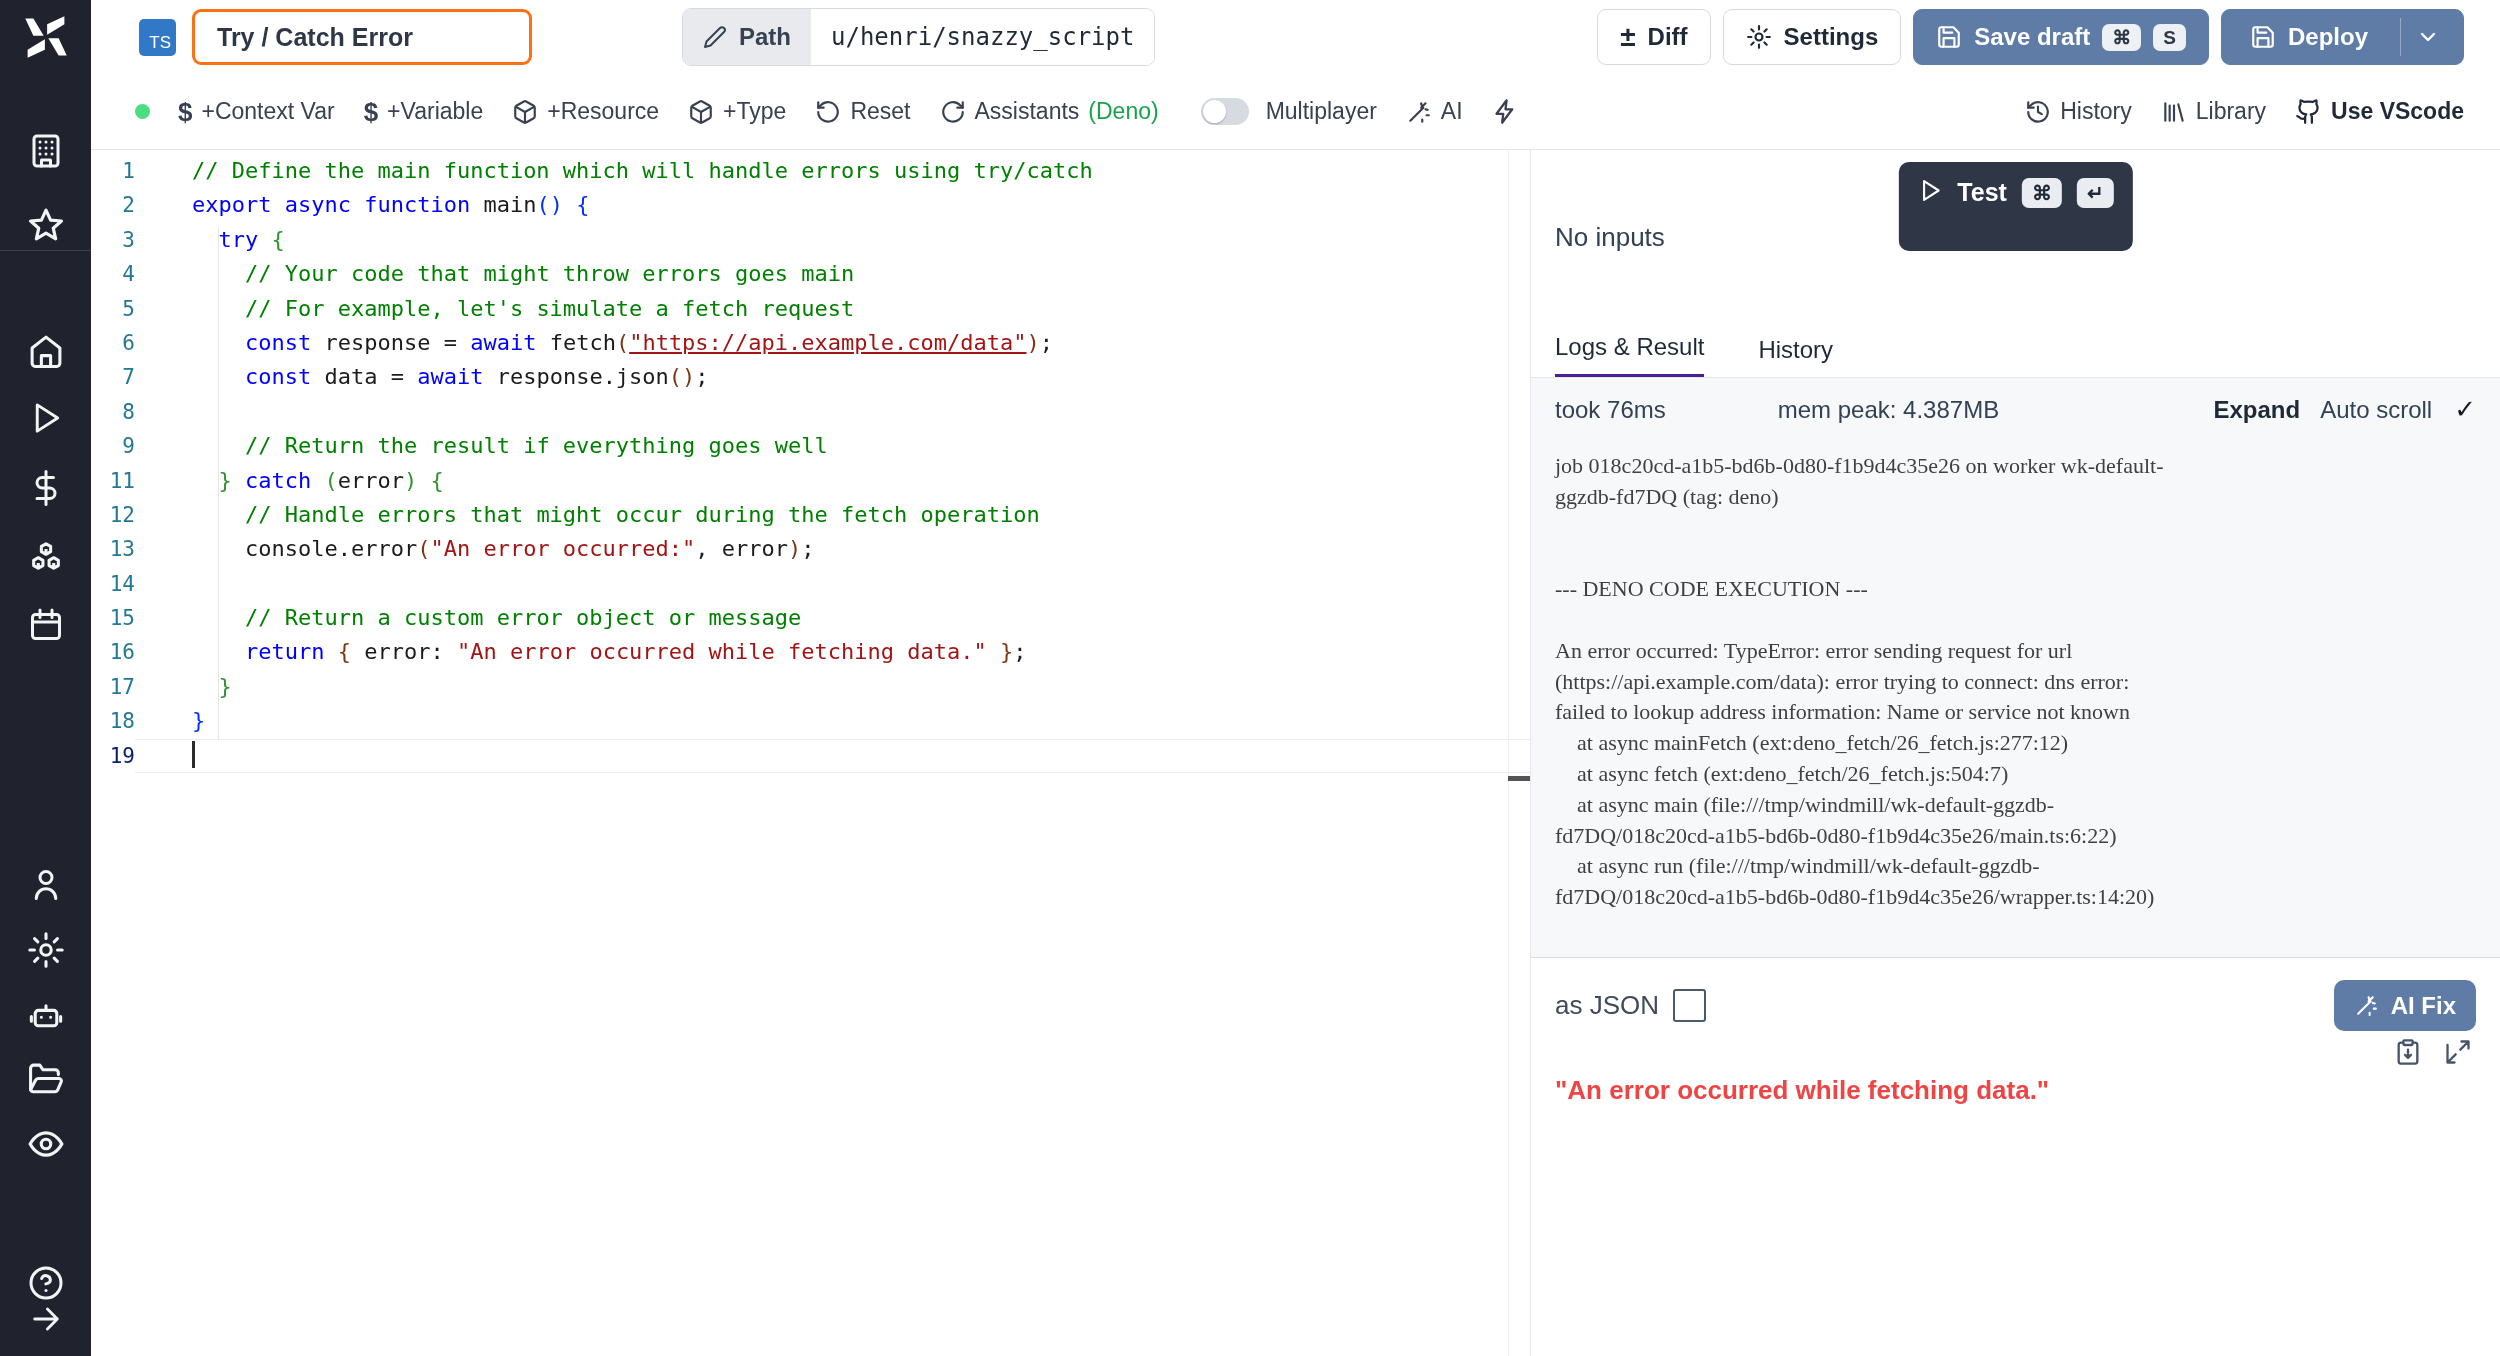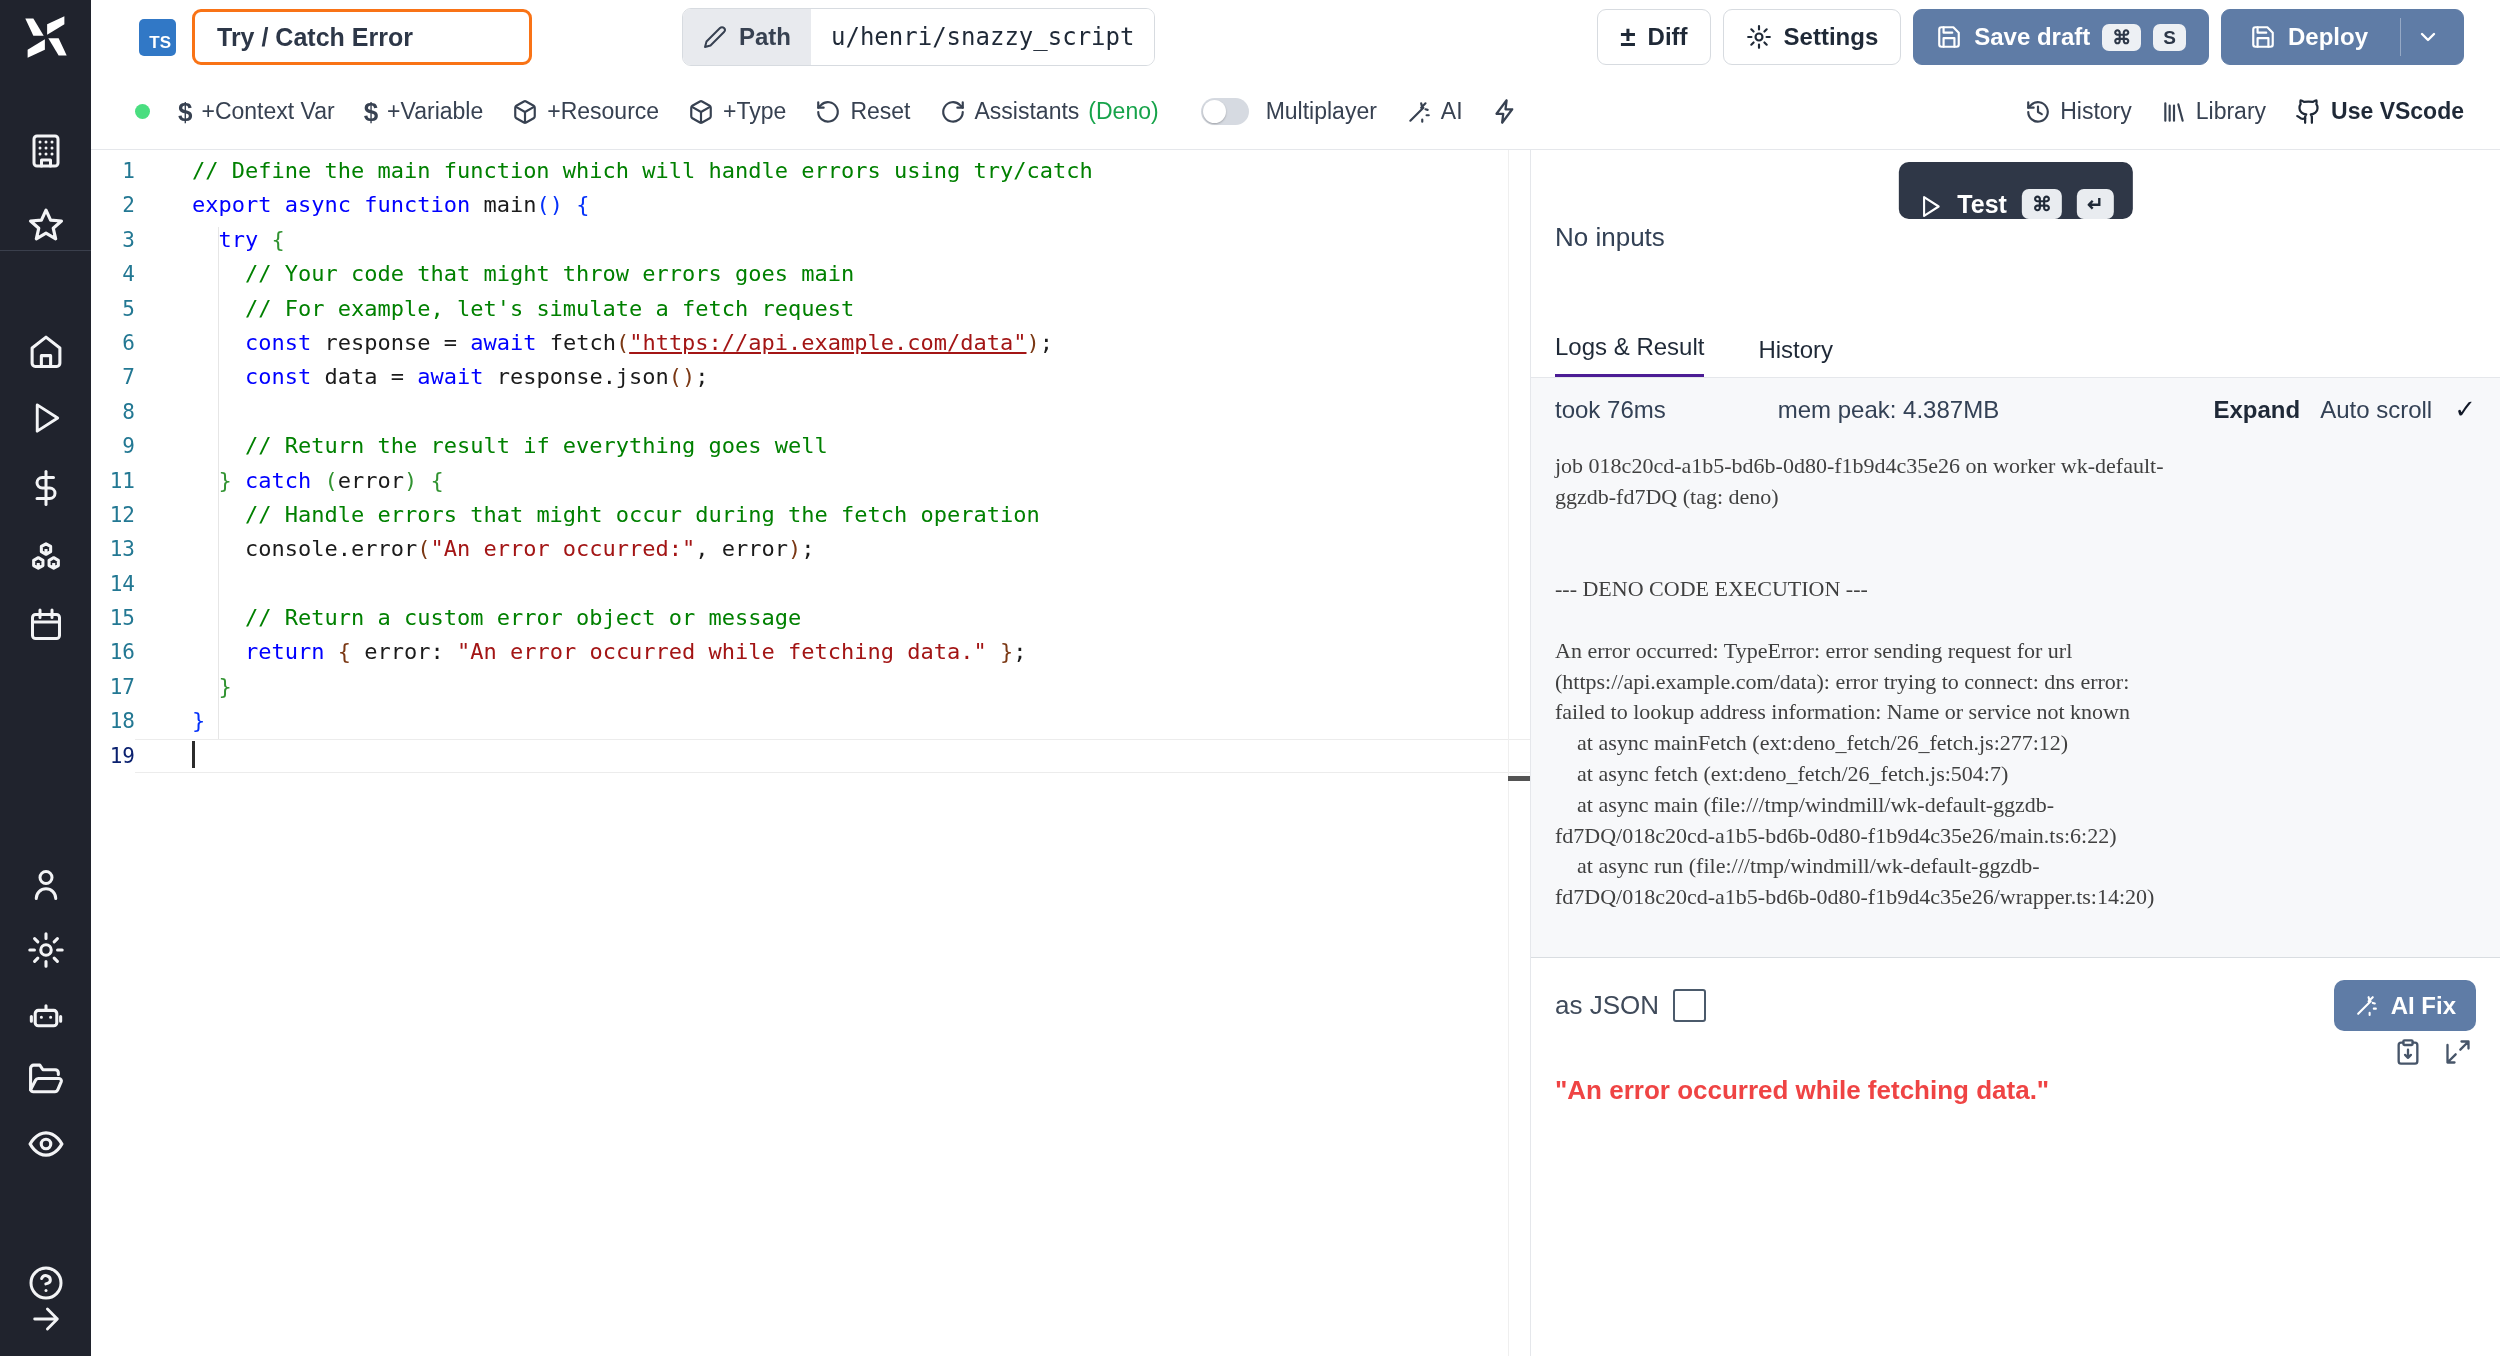--- a/index.html
+++ b/index.html
@@ -9,21 +9,21 @@
 
   
   .sidebar{position:absolute;left:0;top:0;width:91px;height:1356px;background:#20232d;}
   .side-ic{position:absolute;left:50%;transform:translate(-50%,-50%);color:#f3f4f6;cursor:pointer;}
   .side-div{position:absolute;left:0;right:0;top:250px;height:1px;background:#3a3f4c;}
 
   
   .header{position:absolute;left:91px;top:0;right:0;height:150px;background:#fff;}
   .row1{height:74px;display:flex;align-items:center;padding:0 36px 0 48px;}
   .row2{height:75px;display:flex;align-items:center;padding:0 36px 0 44px;border-bottom:1px solid #e5e7eb;}
-  .ts-badge{width:37px;height:37px;background:#3178c6;border-radius:5px;color:#fff;font-weight:bold;
+  .ts-badge{width:37px;height:37px;background:#3178c6;border-radius:5px;color:#fff;font-weight:normal;
             font-size:17px;display:flex;align-items:flex-end;justify-content:flex-end;padding:0 5px 3px 0;box-sizing:border-box;}
   .title-input{margin-left:16px;width:340px;height:56px;border:3px solid #f97316;border-radius:9px;
                display:flex;align-items:center;padding:0 22px;font-size:25px;font-weight:600;color:#2d3748;box-sizing:border-box;}
   .path-widget{margin-left:150px;height:56px;border:1px solid #d7dbe0;border-radius:9px;display:flex;overflow:hidden;}
   .path-left{background:#e8eaee;display:flex;align-items:center;gap:12px;padding:0 20px;font-size:24px;font-weight:600;color:#374151;}
   .path-right{background:#fff;display:flex;align-items:center;padding:0 20px;
               font-family:"DejaVu Sans Mono",monospace;font-size:24px;color:#1f2937;}
   .hbtns{margin-left:auto;display:flex;gap:12px;align-items:center;}
   .btn{height:56px;border:1px solid #d7dbe0;border-radius:9px;background:#fff;display:flex;align-items:center;
        gap:12px;padding:0 22px;font-size:24px;font-weight:600;color:#1f2937;box-sizing:border-box;cursor:pointer;}
@@ -57,21 +57,21 @@
   .tk-pl{color:#1b1b1b;} .tk-fn{color:#1b1b1b;}
   .tk-b1{color:#0431fa;} .tk-b2{color:#319331;} .tk-b3{color:#7b3814;}
   .cursor{display:inline-block;width:2.5px;height:27px;background:#2b2b2b;vertical-align:middle;margin-top:-4px;}
   .indent-guide{position:absolute;left:127px;top:77px;height:512px;width:1px;background:#e6e6e6;}
   .ovr-line{position:absolute;left:1417px;top:0;bottom:0;width:1px;background:#efefef;}
   .ovr-cursor{position:absolute;left:1417px;width:22px;top:626px;height:5px;background:#545454;}
 
   
   .rpanel{position:absolute;left:1530px;top:150px;width:970px;bottom:0;background:#fff;border-left:1px solid #e5e7eb;box-sizing:border-box;}
   .test-btn{position:absolute;top:12px;left:50%;transform:translateX(-50%);height:57px;background:#2f3747;
-            border-radius:10px;color:#fff;display:flex;align-items:flex-end;gap:15px;padding:0 19px;font-size:25px;font-weight:600;cursor:pointer;}
+            border-radius:10px;color:#fff;display:flex;align-items:flex-start;gap:15px;padding:16px 19px;font-size:25px;font-weight:600;cursor:pointer;}
   .kbd-d{background:#e9ecf0;color:#1f2937;border-radius:7px;padding:5px 10px;font-size:20px;font-weight:600;line-height:1;}
   .no-inputs{position:absolute;top:72px;left:24px;font-size:26px;color:#334155;}
   .tabs{position:absolute;top:171px;left:0;right:0;height:57px;border-bottom:1px solid #e5e7eb;
         display:flex;align-items:flex-end;padding-left:24px;gap:54px;box-sizing:border-box;}
   .tab{font-size:24px;color:#1f2937;padding-bottom:13px;cursor:pointer;}
   .tab.active{border-bottom:3px solid #4c1d95;font-weight:400;}
   .logzone{position:absolute;top:228px;left:0;right:0;height:580px;background:#f7f8fa;border-bottom:1px solid #d9dde1;box-sizing:border-box;}
   .statusrow{display:flex;align-items:center;padding:16px 24px 0;font-size:24px;color:#334155;}
   .st-mem{margin-left:112px;}
   .st-expand{margin-left:auto;font-weight:700;color:#1f2937;cursor:pointer;}

